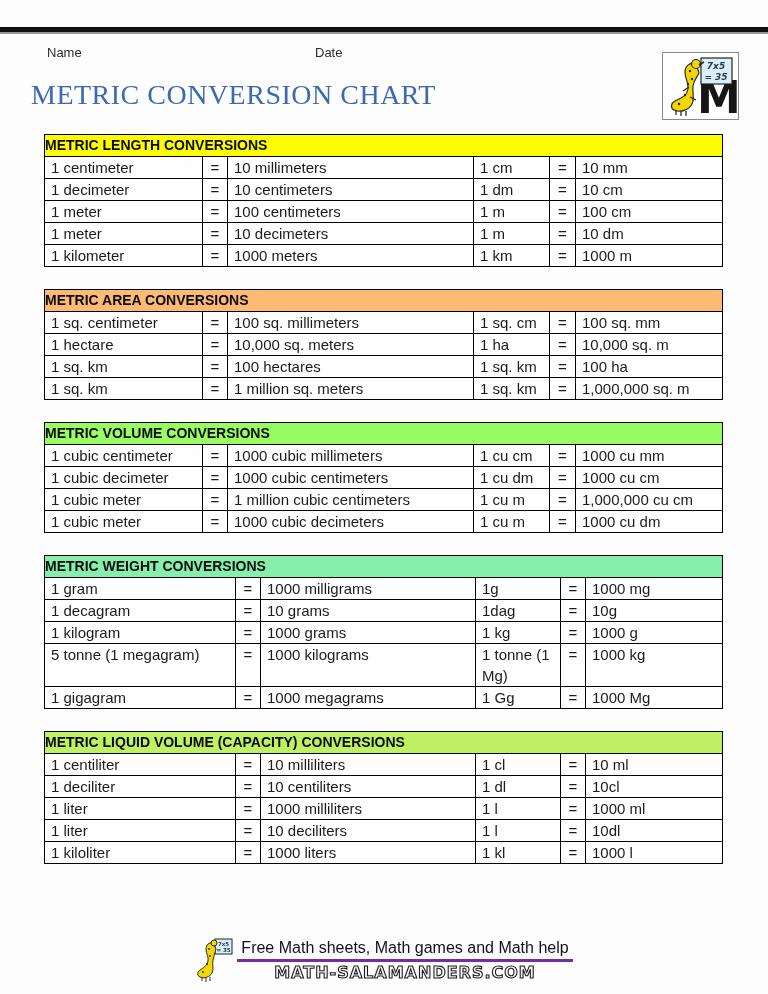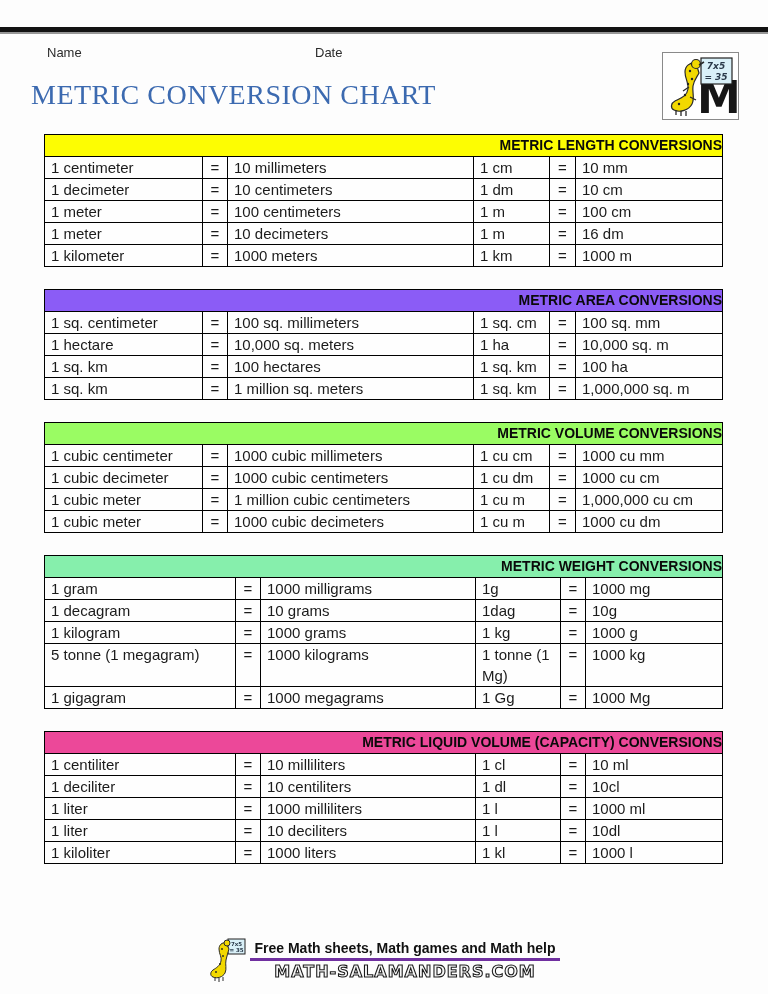--- a/index.html
+++ b/index.html
@@ -36,21 +36,21 @@
   
   #tables-root{position:absolute;top:134px;left:44px;width:678px;}
   table.conv-table{
     border-collapse:collapse;table-layout:fixed;width:678px;
     margin:0 0 22px 0;
     font-family:"Liberation Sans", sans-serif;
   }
   .conv-table th{
     border:1px solid #000;
     font-size:14px;font-weight:bold;color:#0a0a0a;
-    height:19px;line-height:19px;padding:1px 0;text-align:right;
+    height:19px;line-height:19px;padding:1px 0;text-align:left;
   }
   .conv-table td{
     border:1px solid #000;
     font-size:15px;color:#1b1b1b;background:#fefefe;
     padding:0 6px;height:21px;line-height:21px;
     vertical-align:top;overflow:hidden;white-space:normal;
   }
   .conv-table td.eq{text-align:center;padding:0 2px;}
   .variant-a col.c1{width:158px}.variant-a col.c2{width:25px}
   .variant-a col.c3{width:246px}.variant-a col.c4{width:76px}
@@ -60,21 +60,21 @@
   .variant-b col.c5{width:25px}.variant-b col.c6{width:137px}
 
   
   .footer{
     position:absolute;top:937px;left:0;width:768px;
     display:flex;justify-content:center;align-items:center;gap:2px;
   }
   .footer-icon{width:40px;height:46px;flex:0 0 auto;}
   .footer-text{display:flex;flex-direction:column;align-items:center;}
   .footer-tagline{
-    font-size:14px;font-weight:bold;color:#111;
+    font-size:16px;font-weight:normal;color:#111;
     border-bottom:3px solid #7030a0;padding:0 4px 2px 4px;
   }
   .footer-site{
     margin-top:1px;
     font-family:"DejaVu Sans", sans-serif;
     font-size:16px;font-weight:bold;letter-spacing:1px;color:#222;
   }
   @supports (-webkit-text-stroke: 1px #000) {
     .footer-site{color:#f6f6f6;-webkit-text-stroke:1.1px #1a1a1a;}
   }
@@ -158,21 +158,21 @@
           <td>1 m</td>
           <td class="eq">=</td>
           <td>100 cm</td>
         </tr>
         <tr>
           <td>1 meter</td>
           <td class="eq">=</td>
           <td>10 decimeters</td>
           <td>1 m</td>
           <td class="eq">=</td>
-          <td>16 dm</td>
+          <td>10 dm</td>
         </tr>
         <tr>
           <td>1 kilometer</td>
           <td class="eq">=</td>
           <td>1000 meters</td>
           <td>1 km</td>
           <td class="eq">=</td>
           <td>1000 m</td>
         </tr>
       </tbody>
@@ -181,21 +181,21 @@
       <colgroup>
         <col class="c1">
         <col class="c2">
         <col class="c3">
         <col class="c4">
         <col class="c5">
         <col class="c6">
       </colgroup>
       <thead>
         <tr>
-          <th colspan="6" style="background: #8b5cf6; padding-left: 34px;">METRIC AREA CONVERSIONS</th>
+          <th colspan="6" style="background: #fdba74;">METRIC AREA CONVERSIONS</th>
         </tr>
       </thead>
       <tbody>
         <tr>
           <td>1 sq. centimeter</td>
           <td class="eq">=</td>
           <td>100 sq. millimeters</td>
           <td>1 sq. cm</td>
           <td class="eq">=</td>
           <td>100 sq. mm</td>
@@ -336,21 +336,21 @@
       <colgroup>
         <col class="c1">
         <col class="c2">
         <col class="c3">
         <col class="c4">
         <col class="c5">
         <col class="c6">
       </colgroup>
       <thead>
         <tr>
-          <th colspan="6" style="background: #ec4899;">METRIC LIQUID VOLUME (CAPACITY) CONVERSIONS</th>
+          <th colspan="6" style="background: #bef264;">METRIC LIQUID VOLUME (CAPACITY) CONVERSIONS</th>
         </tr>
       </thead>
       <tbody>
         <tr>
           <td>1 centiliter</td>
           <td class="eq">=</td>
           <td>10 milliliters</td>
           <td>1 cl</td>
           <td class="eq">=</td>
           <td>10 ml</td>

